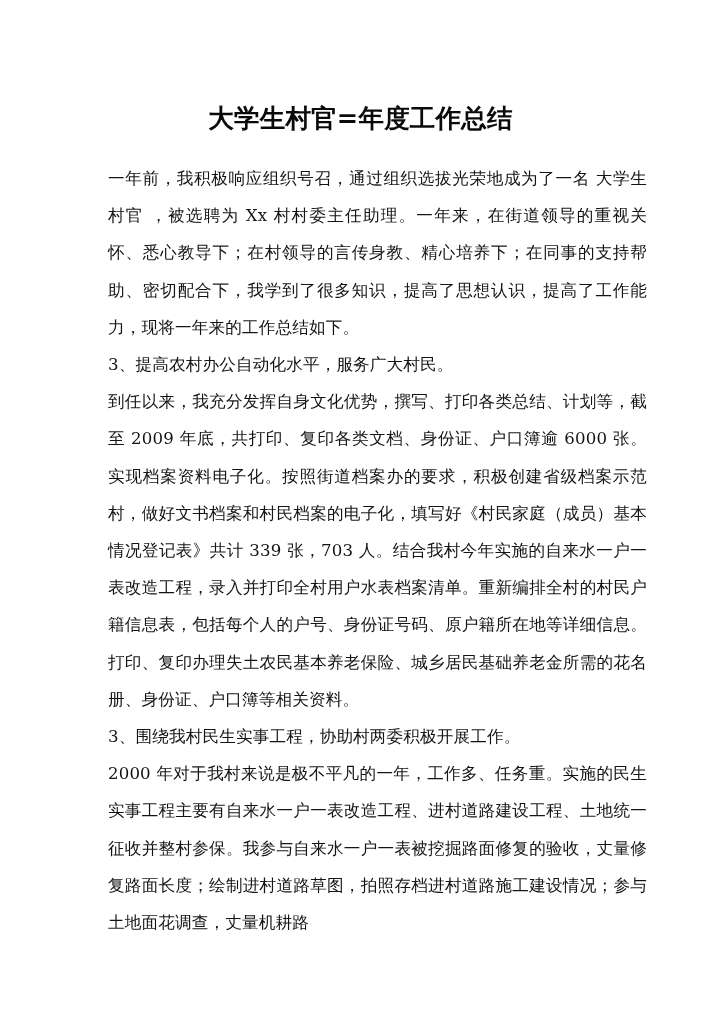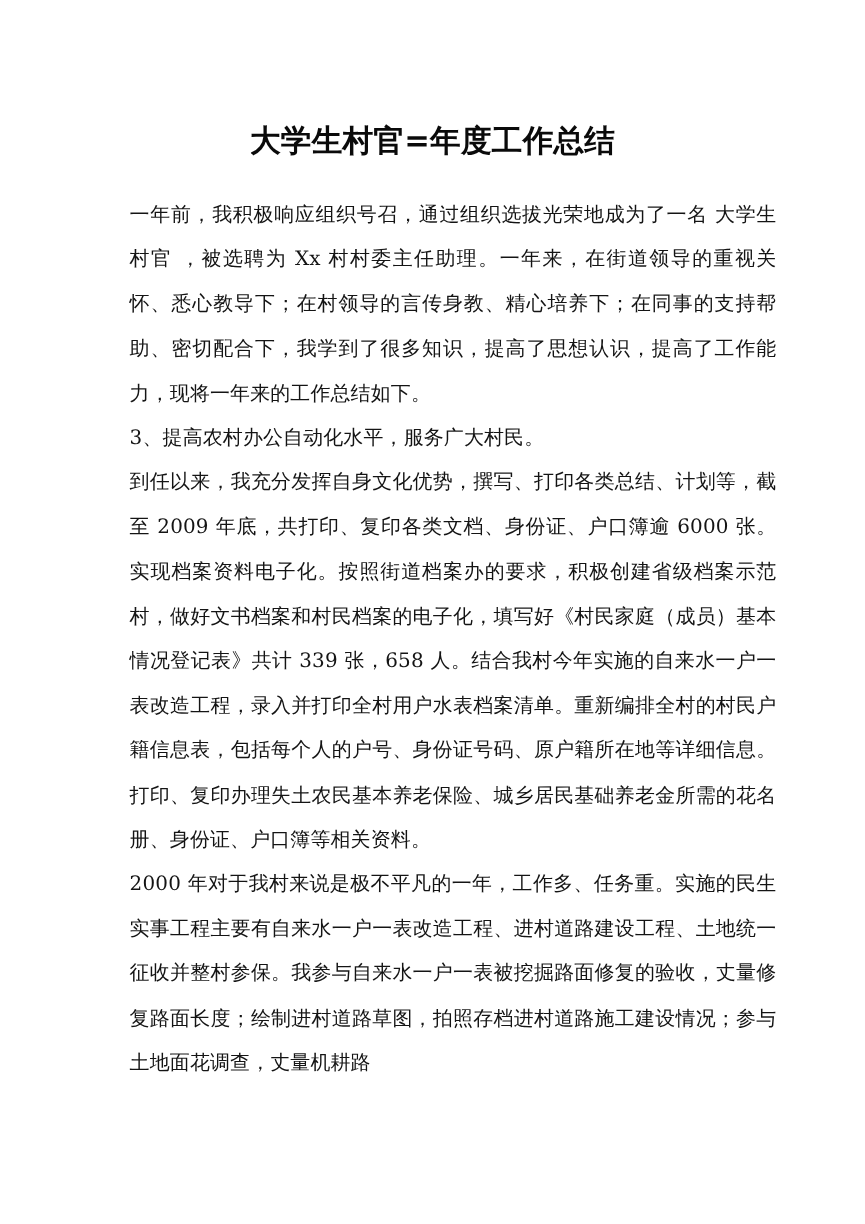--- a/index.html
+++ b/index.html
@@ -71,21 +71,22 @@
 
   <h1 class="doc-title">大学生村官=年度工作总结</h1>
 
   <div class="body-block">
 
     <p class="para">一年前，我积极响应组织号召，通过组织选拔光荣地成为了一名 大学生村官 ，被选聘为 Xx 村村委主任助理。一年来，在街道领导的重视关怀、悉心教导下；在村领导的言传身教、精心培养下；在同事的支持帮助、密切配合下，我学到了很多知识，提高了思想认识，提高了工作能力，现将一年来的工作总结如下。</p>
 
 
     <p class="para nojust">3、提高农村办公自动化水平，服务广大村民。</p>
 
-    <p class="para">到任以来，我充分发挥自身文化优势，撰写、打印各类总结、计划等，截至 2009 年底，共打印、复印各类文档、身份证、户口簿逾 6000 张。实现档案资料电子化。按照街道档案办的要求，积极创建省级档案示范村，做好文书档案和村民档案的电子化，填写好《村民家庭（成员）基本情况登记表》共计 339 张，658 人。结合我村今年实施的自来水一户一表改造工程，录入并打印全村用户水表档案清单。重新编排全村的村民户籍信息表，包括每个人的户号、身份证号码、原户籍所在地等详细信息。打印、复印办理失土农民基本养老保险、城乡居民基础养老金所需的花名册、身份证、户口簿等相关资料。</p>
+    <p class="para">到任以来，我充分发挥自身文化优势，撰写、打印各类总结、计划等，截至 2009 年底，共打印、复印各类文档、身份证、户口簿逾 6000 张。实现档案资料电子化。按照街道档案办的要求，积极创建省级档案示范村，做好文书档案和村民档案的电子化，填写好《村民家庭（成员）基本情况登记表》共计 339 张，703 人。结合我村今年实施的自来水一户一表改造工程，录入并打印全村用户水表档案清单。重新编排全村的村民户籍信息表，包括每个人的户号、身份证号码、原户籍所在地等详细信息。打印、复印办理失土农民基本养老保险、城乡居民基础养老金所需的花名册、身份证、户口簿等相关资料。</p>
 
 
+    <p class="para nojust">3、围绕我村民生实事工程，协助村两委积极开展工作。</p>
 
     <p class="para">2000 年对于我村来说是极不平凡的一年，工作多、任务重。实施的民生实事工程主要有自来水一户一表改造工程、进村道路建设工程、土地统一征收并整村参保。我参与自来水一户一表被挖掘路面修复的验收，丈量修复路面长度；绘制进村道路草图，拍照存档进村道路施工建设情况；参与土地面花调查，丈量机耕路</p>
 
   </div>
 
 </div>
 
 </body></html>

